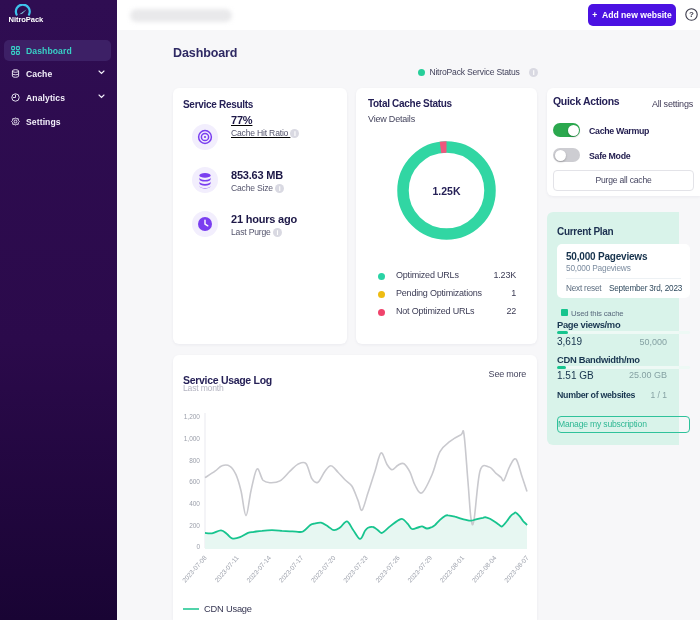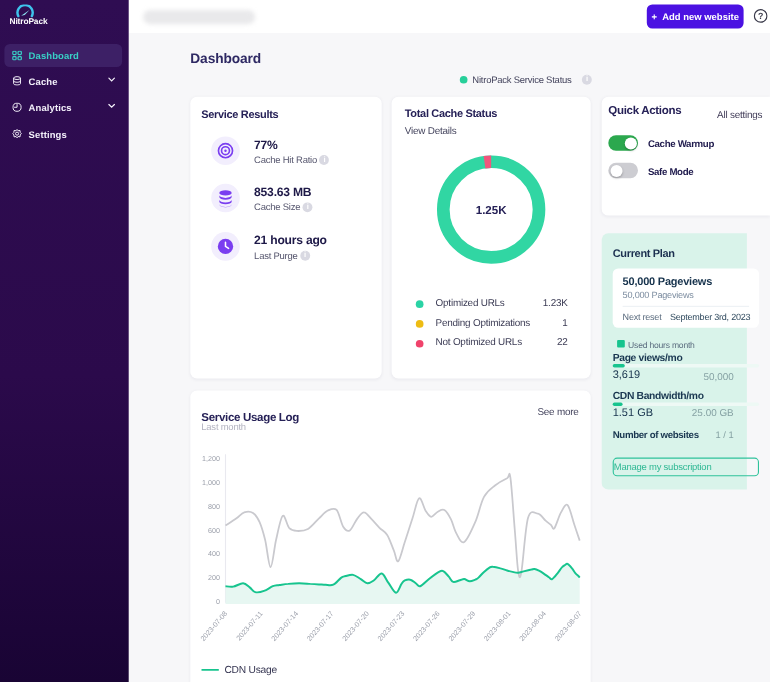--- a/index.html
+++ b/index.html
@@ -134,21 +134,21 @@
 
 <div class="card" id="card-sr">
   <div class="ctitle" style="position:absolute;left:10px;top:11px;">Service Results</div>
   <div class="sr-item">
     <div class="bub" style="left:19px;top:36px;"></div>
     <svg class="abs" style="left:24px;top:41px;" width="16" height="16" viewBox="0 0 16 16">
       <circle cx="8" cy="8" r="6.4" fill="none" stroke="#7a3ef0" stroke-width="1.5"></circle>
       <circle cx="8" cy="8" r="3.6" fill="none" stroke="#7a3ef0" stroke-width="1.5"></circle>
       <circle cx="8" cy="8" r="1.1" fill="#7a3ef0"></circle>
       </svg>
-    <div class="abs" style="left:58px;top:38px;">
+    <div class="abs" style="left:58px;top:26px;text-decoration:underline;">
       <div class="sr-big">77%</div>
       <div class="sr-sub">Cache Hit Ratio <span class="info">i</span></div>
     </div>
   </div>
   <div class="sr-item">
     <div class="bub" style="left:19px;top:79px;"></div>
     <svg class="abs" style="left:24px;top:83.5px;" width="16" height="17" viewBox="0 0 16 17">
       <g fill="#7a3ef0">
           <ellipse cx="8" cy="3.4" rx="5.6" ry="2.4"></ellipse>
       <path d="M2.4 5.5 A5.6 2.4 0 0 0 13.6 5.5 V7.2 A5.6 2.4 0 0 1 2.4 7.2 Z"></path>
@@ -194,33 +194,34 @@
   <div class="ctitle" style="position:absolute;left:6px;top:7px;font-size:10.5px;">Quick Actions</div>
   <div class="graysm" style="position:absolute;right:7px;top:11px;color:#3f3a56;">All settings</div>
   <div class="toggle tog-on" style="left:6px;top:35px;">
       <div class="knob"></div>
     </div>
   <div class="toglbl" style="top:38px;">Cache Warmup</div>
   <div class="toggle tog-off" style="left:6px;top:60px;">
       <div class="knob"></div>
     </div>
   <div class="toglbl" style="top:63px;">Safe Mode</div>
+  <div id="purgebtn">Purge all cache</div>
 </div>
 
 <div id="card-cp">
   <div class="ctitle" style="position:absolute;left:10px;top:14px;font-size:10px;color:#1c3050;">Current Plan</div>
   <div id="cp-white">
     <div style="position:absolute;left:9px;top:7px;font-size:10px;font-weight:bold;color:#16324c;letter-spacing:-0.2px;">50,000 Pageviews</div>
     <div style="position:absolute;left:9px;top:18.5px;font-size:8.3px;color:#7d8da0;letter-spacing:-0.2px;">50,000 Pageviews</div>
     <div style="position:absolute;left:9px;right:9px;top:34px;border-top:1px solid #edf1f4;"></div>
     <div style="position:absolute;left:9px;top:40px;font-size:8.2px;color:#5a6b7e;letter-spacing:-0.2px;">Next reset</div>
     <div style="position:absolute;left:52px;top:40px;font-size:8.2px;color:#304a5e;white-space:nowrap;letter-spacing:-0.2px;">September 3rd, 2023</div>
   </div>
   <div style="position:absolute;left:14px;top:97px;width:7px;height:7px;background:#17c48e;border-radius:1px;"></div>
-  <div style="position:absolute;left:24px;top:97px;font-size:7.8px;color:#5a6b7e;letter-spacing:-0.2px;">Used hours month</div>
+  <div style="position:absolute;left:24px;top:97px;font-size:7.8px;color:#5a6b7e;letter-spacing:-0.2px;">Used this cache</div>
   <div class="cp-lbl" style="position:absolute;left:10px;top:107px;">Page views/mo</div>
   <div class="bar" style="top:119px;">
       <div class="fill" style="width:11px;"></div>
     </div>
   <div style="position:absolute;left:10px;top:124px;font-size:10px;color:#16324c;">3,619</div>
   <div style="position:absolute;right:12px;top:124.5px;font-size:9px;color:#85a1a3;">50,000</div>
   <div class="cp-lbl" style="position:absolute;left:10px;top:141.5px;">CDN Bandwidth/mo</div>
   <div class="bar" style="top:154px;">
       <div class="fill" style="width:9px;"></div>
     </div>

